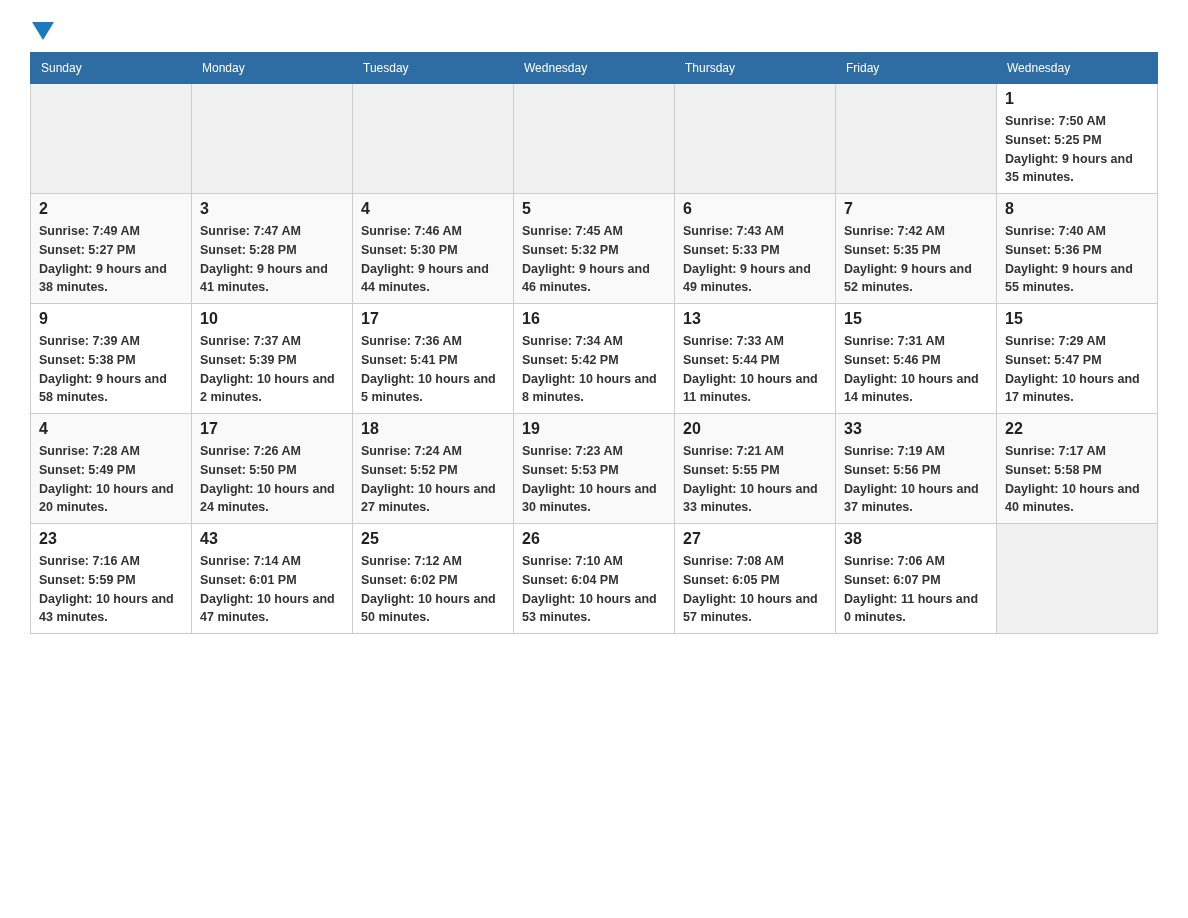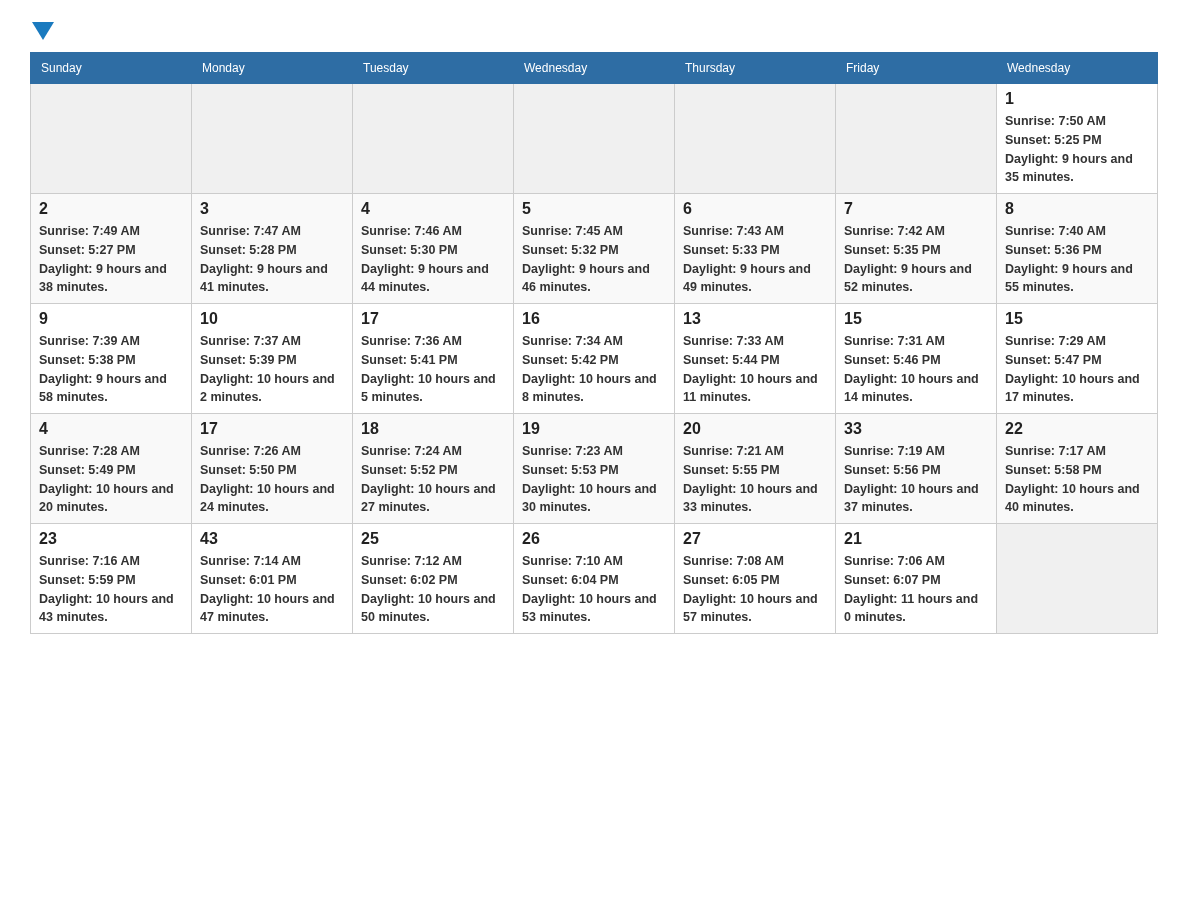--- a/index.html
+++ b/index.html
@@ -238,19 +238,19 @@
         </td>
         <td>
           <div class="day-num">26</div>
           <div class="day-info">Sunrise: 7:10 AM<br>Sunset: 6:04 PM<br>Daylight: 10 hours and 53 minutes.</div>
         </td>
         <td>
           <div class="day-num">27</div>
           <div class="day-info">Sunrise: 7:08 AM<br>Sunset: 6:05 PM<br>Daylight: 10 hours and 57 minutes.</div>
         </td>
         <td>
-          <div class="day-num">21</div>
+          <div class="day-num">38</div>
           <div class="day-info">Sunrise: 7:06 AM<br>Sunset: 6:07 PM<br>Daylight: 11 hours and 0 minutes.</div>
         </td>
         <td class="empty-cell"></td>
       </tr>
     </tbody>
 </table>
 
 </body></html>

